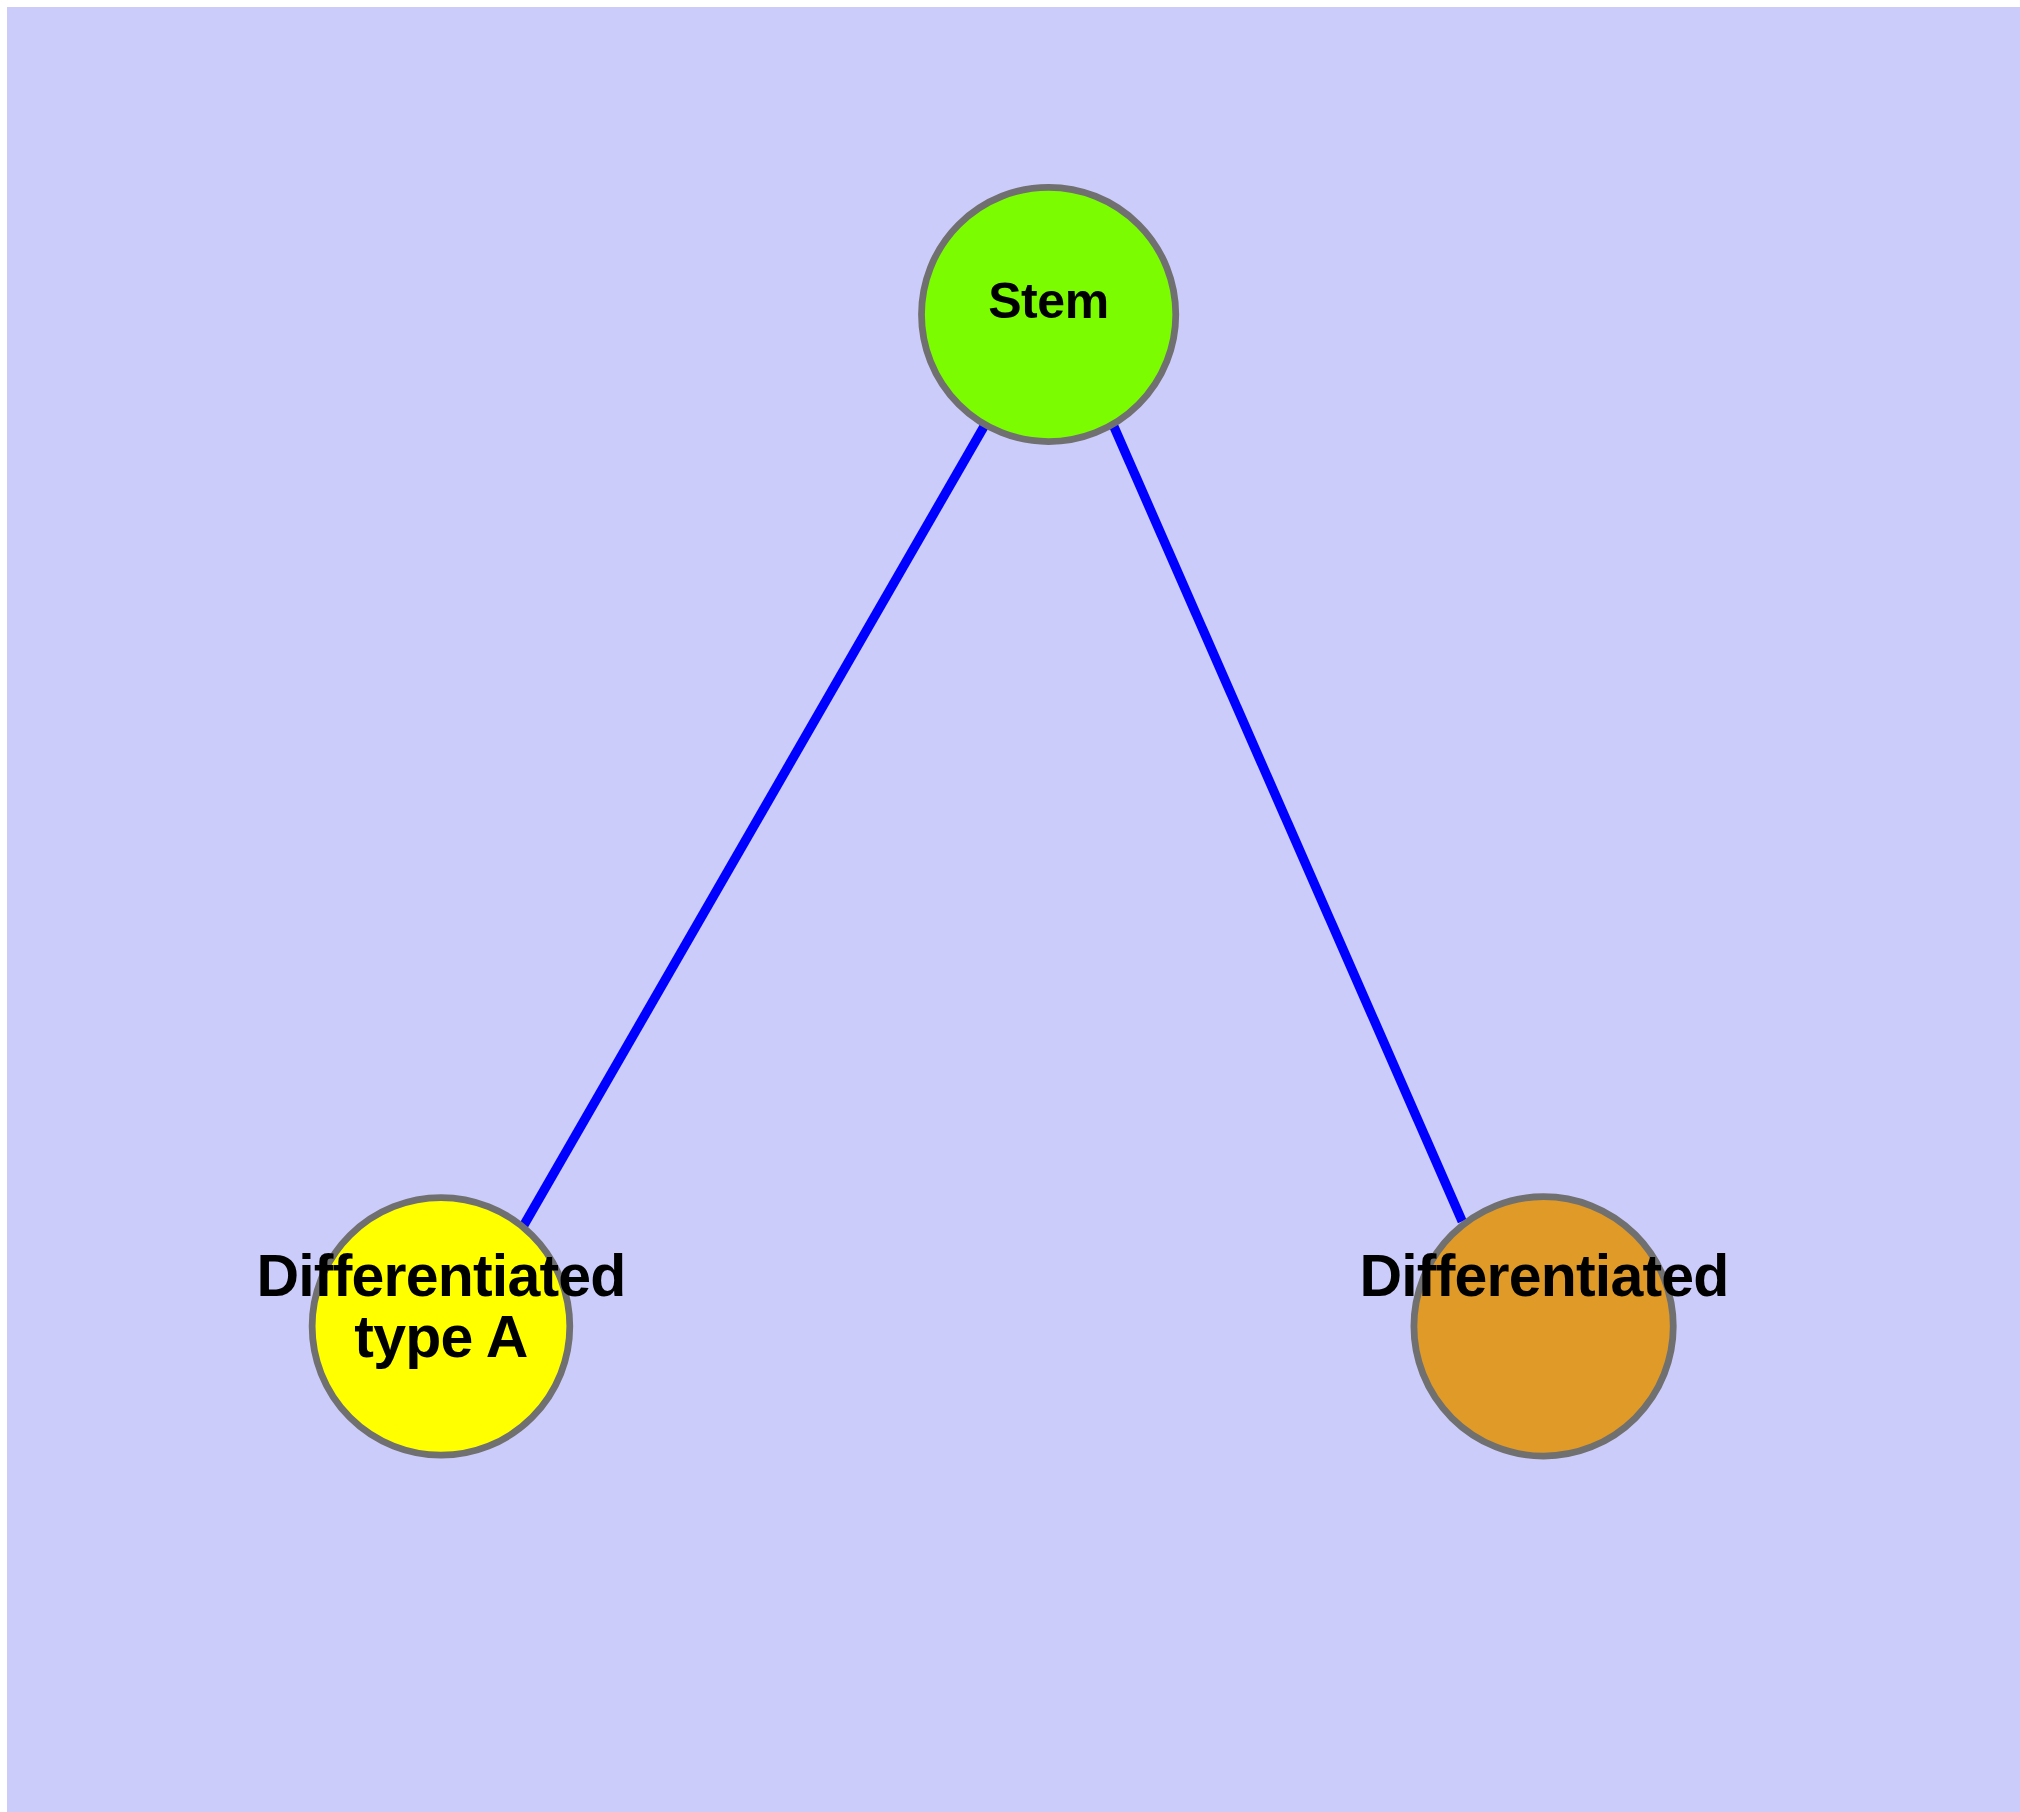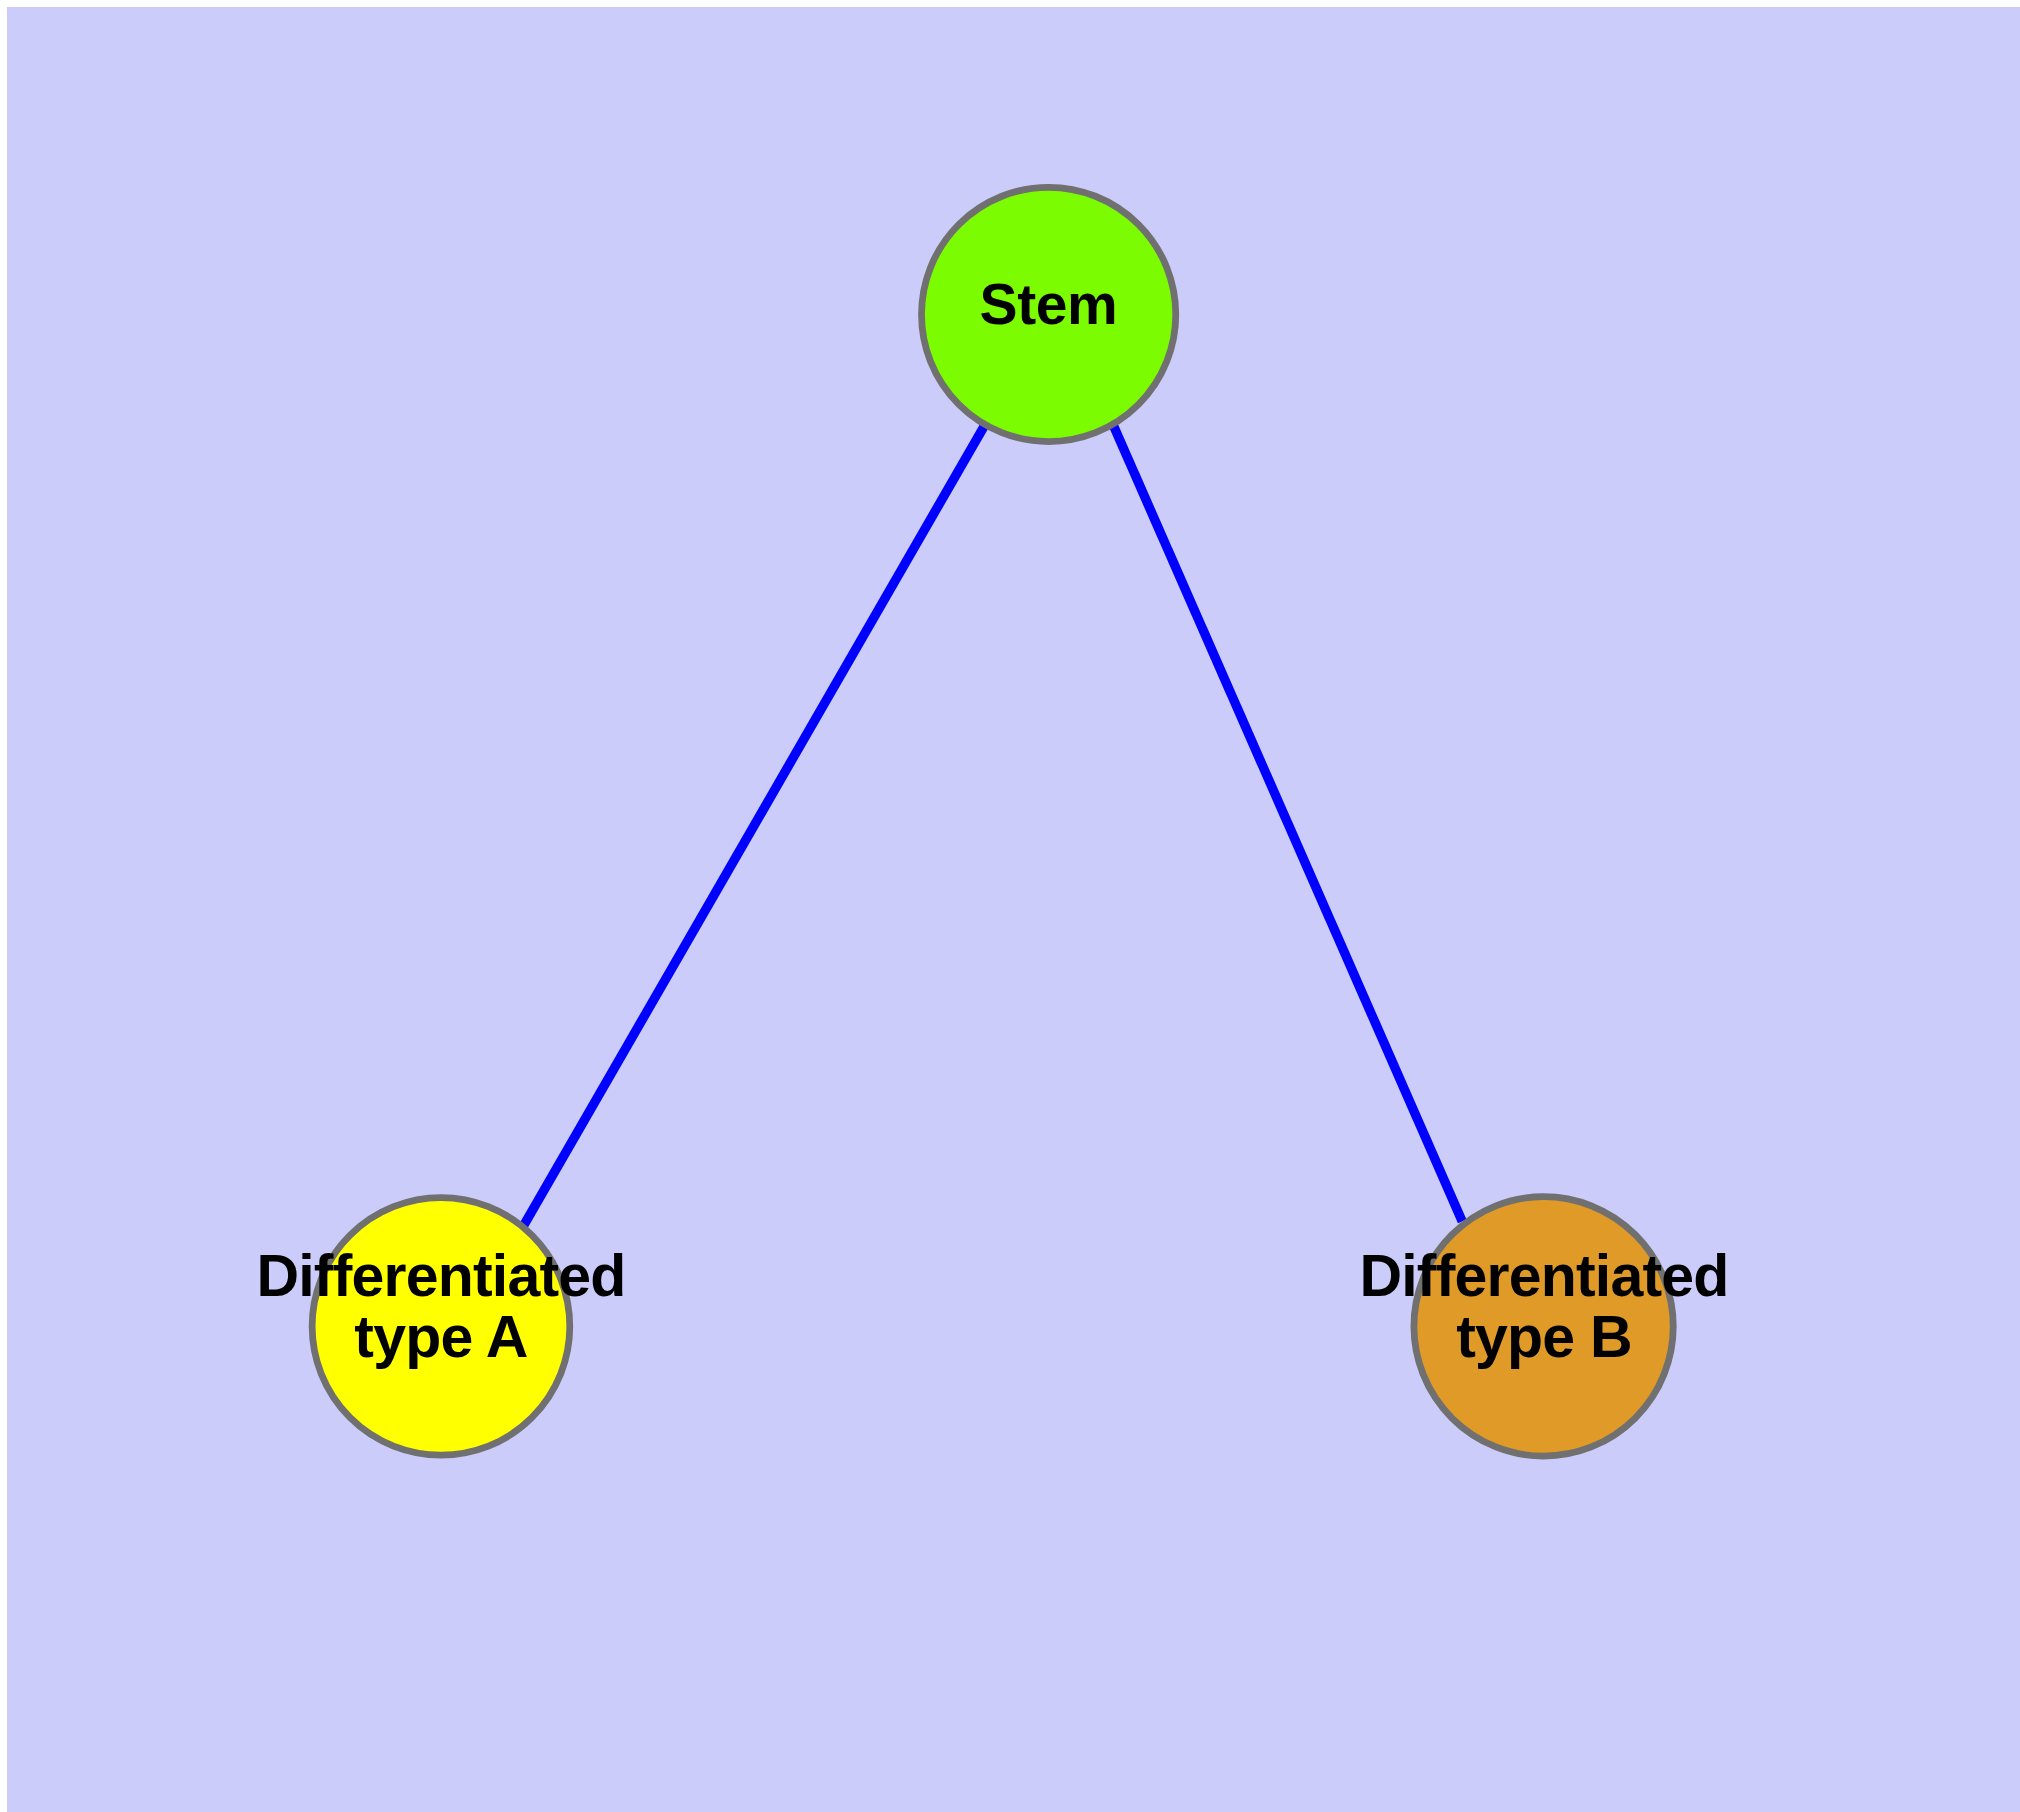--- a/index.html
+++ b/index.html
@@ -45,21 +45,21 @@
     position: absolute;
     text-align: center;
     font-weight: bold;
     color: #000000;
     line-height: 1.04;
     white-space: nowrap;
     pointer-events: none;
     -webkit-font-smoothing: antialiased;
   }
   .node-label-stem {
-    font-size: 57px;
+    font-size: 50px;
     letter-spacing: -0.4px;
   }
   .node-label-wide {
     font-size: 59px;
     letter-spacing: -0.8px;
   }
   .label-line {
     display: block;
   }
 </style>
@@ -86,17 +86,16 @@
     <span class="label-line">Stem</span>
   </div>
 
   <div class="node-label node-label-wide" style="left:17px; top:1246px; width:848px;">
     <span class="label-line">Differentiated</span>
     <span class="label-line">type A</span>
   </div>
 
   <div class="node-label node-label-wide" style="left:1120px; top:1246px; width:848px;">
     <span class="label-line">Differentiated</span>
-    <span class="label-line">type B</span>
   </div>
 
 </div>
 
 
 </body></html>

